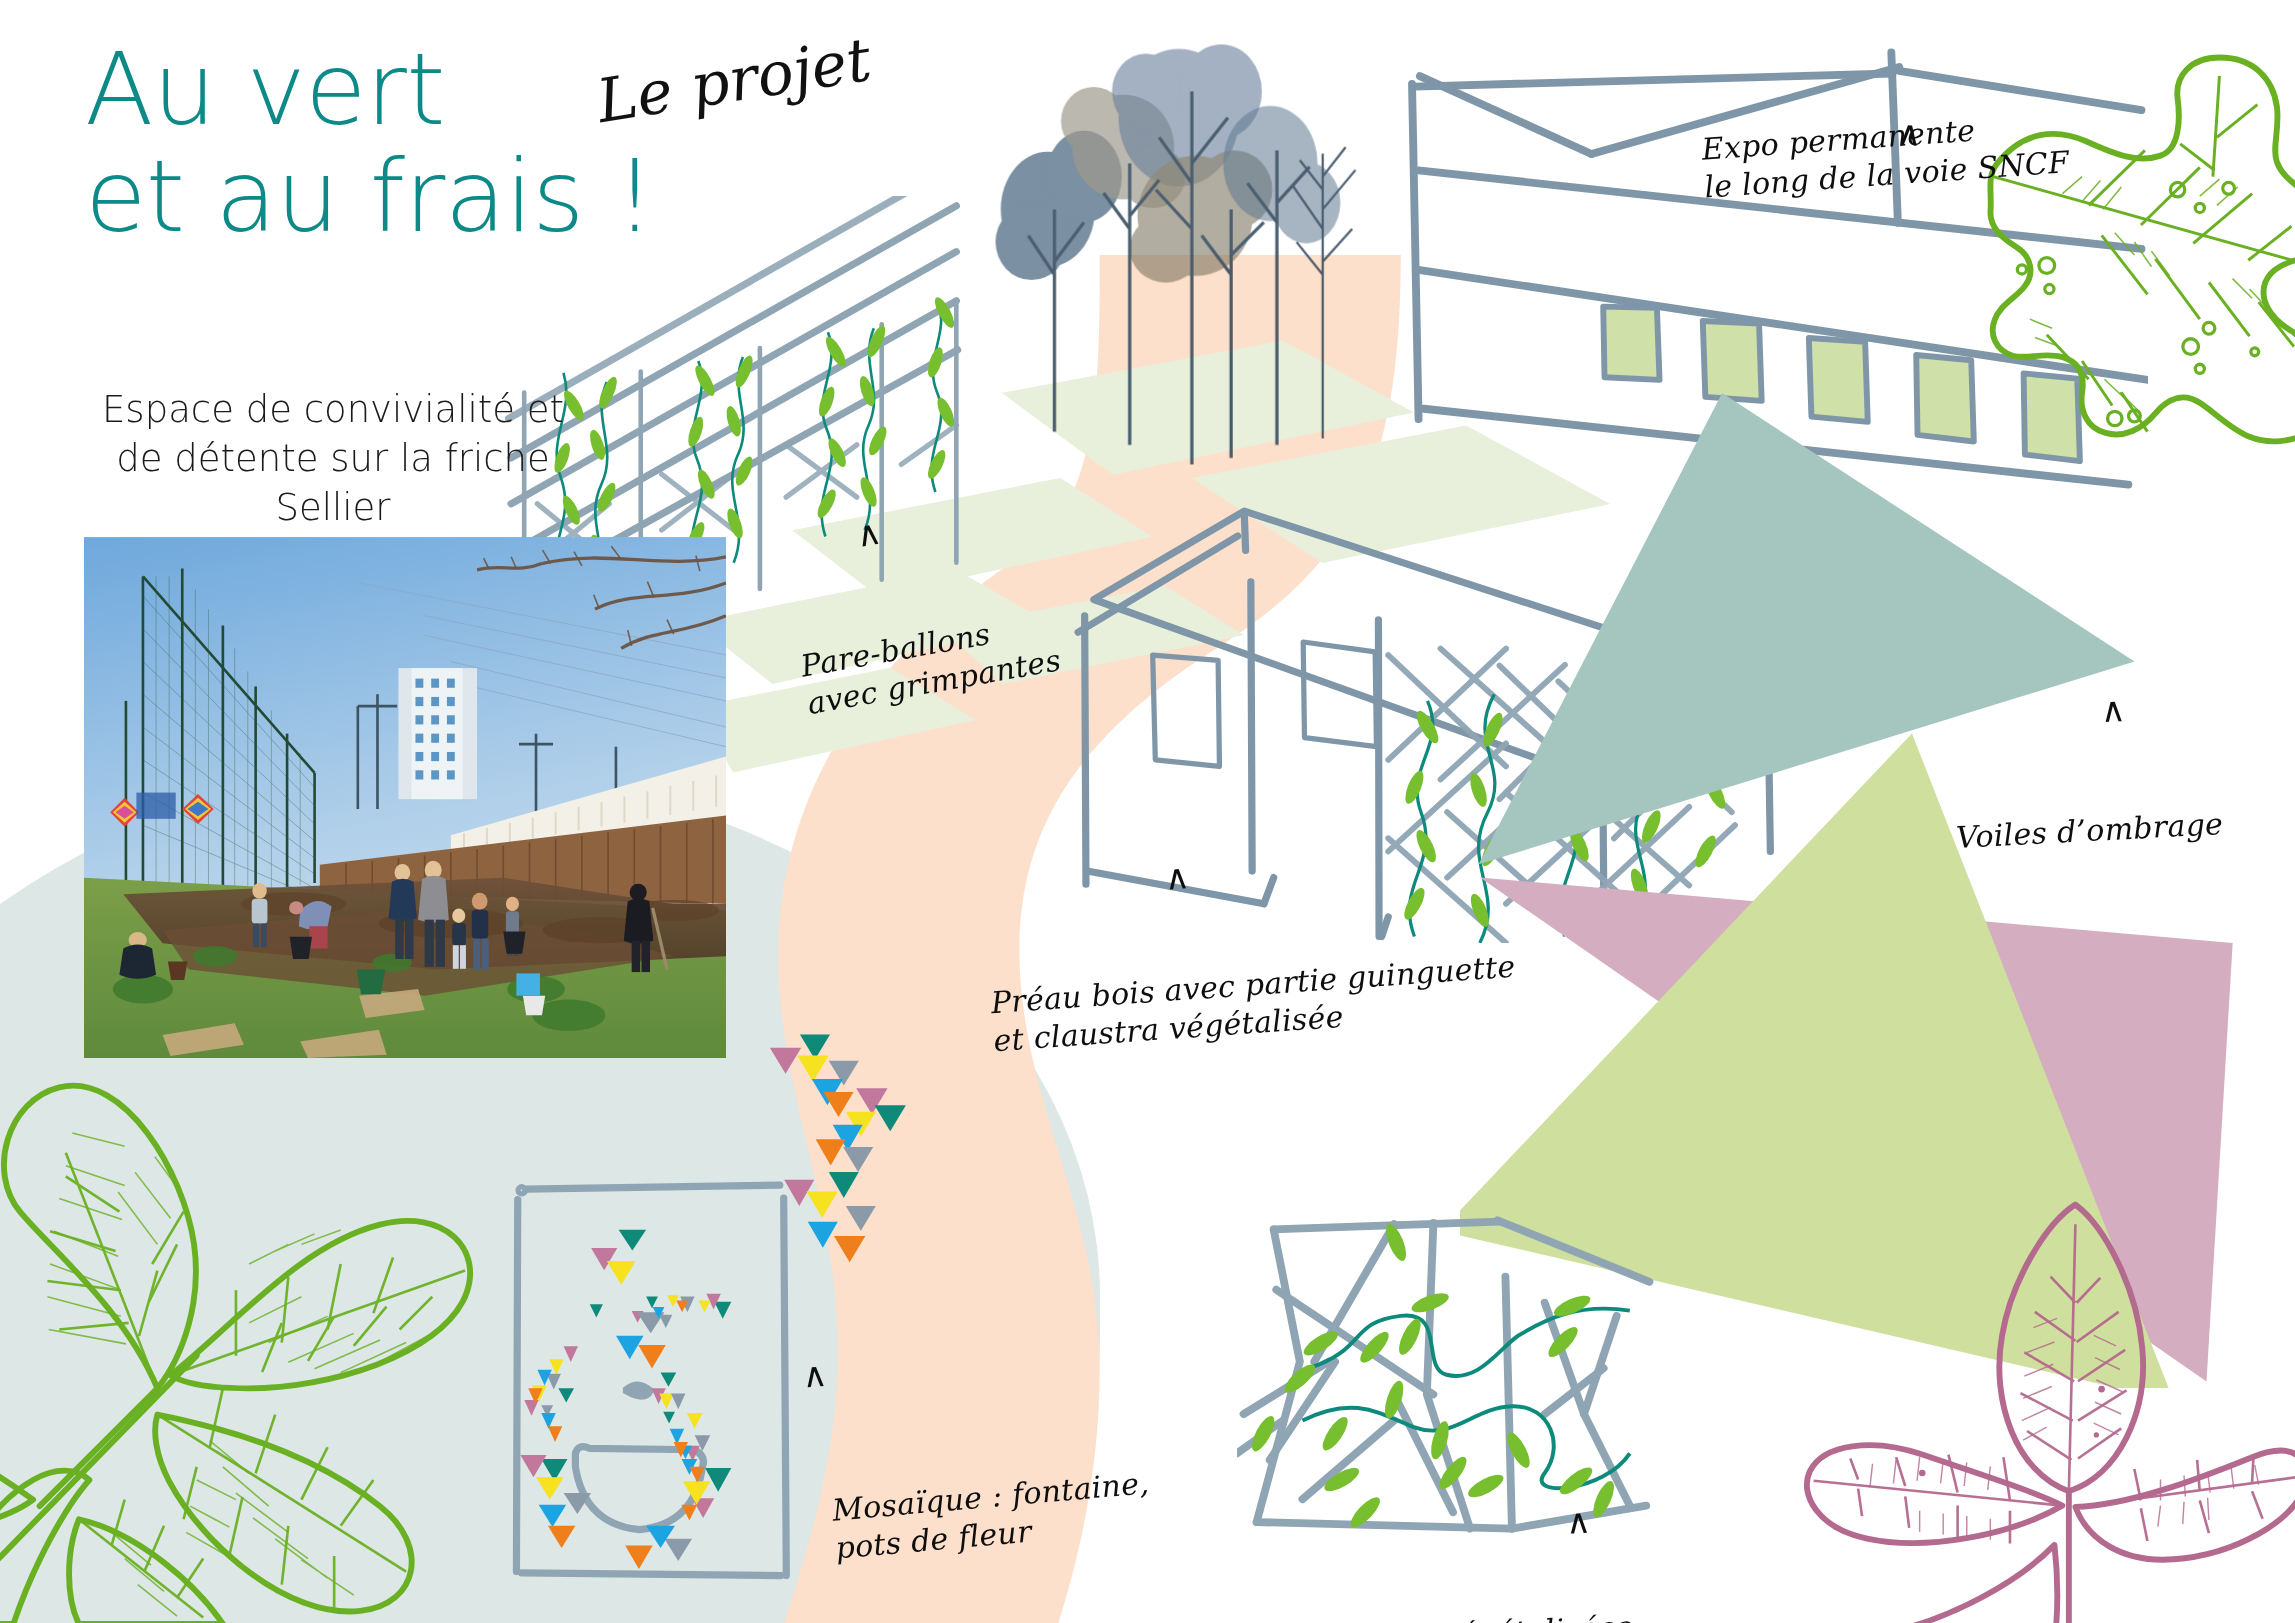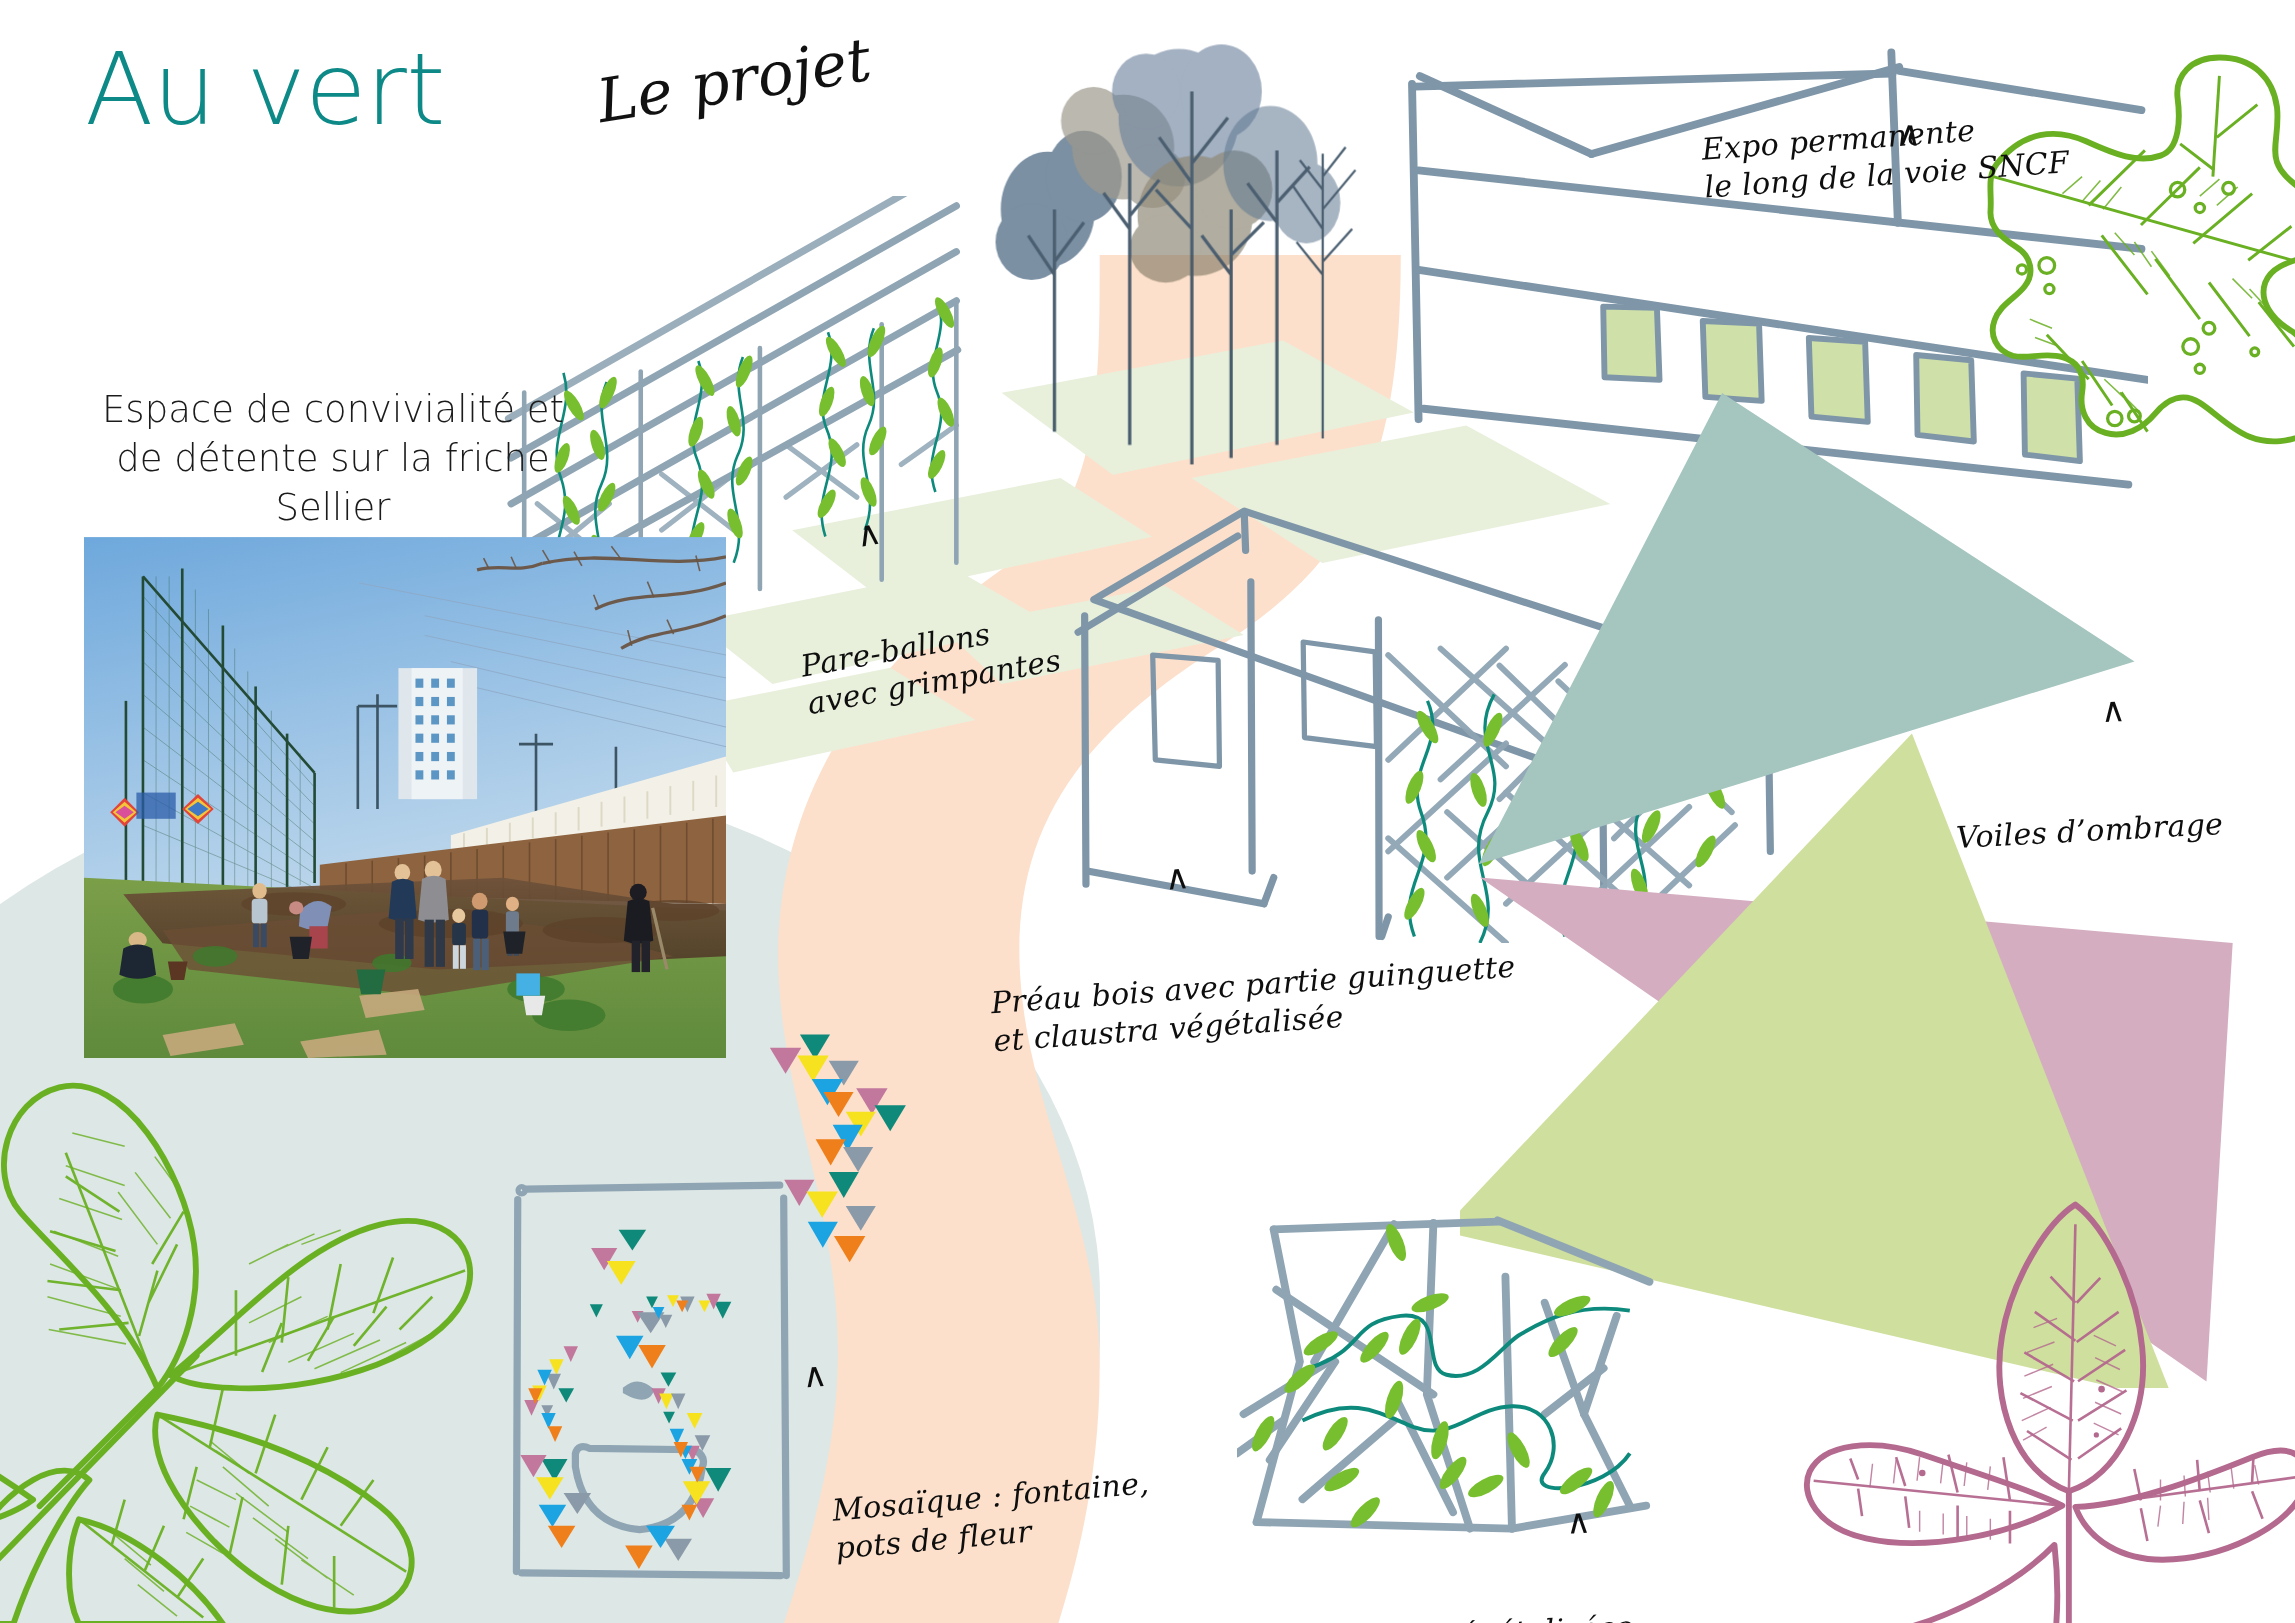--- a/index.html
+++ b/index.html
@@ -809,20 +809,21 @@
     </g>
     <g fill="#b4698e">
       <circle cx="470" cy="292" r="5"></circle>
         <circle cx="462" cy="362" r="4"></circle>
       <circle cx="196" cy="420" r="5"></circle>
     </g>
   </svg>
 
   <div id="title-block" class="abs">
     <div class="title-line">Au vert</div>
+    <div class="title-line">et au frais !</div>
   </div>
   <div id="le-projet">Le projet</div>
   <div id="subtitle" class="abs">Espace de convivialité
 et de détente
 sur la friche Sellier</div>
 
   <div id="lbl-expo" class="abs hand">
     <span class="caret">∧</span>
     <span>Expo permanente
 le long de la voie SNCF</span>

